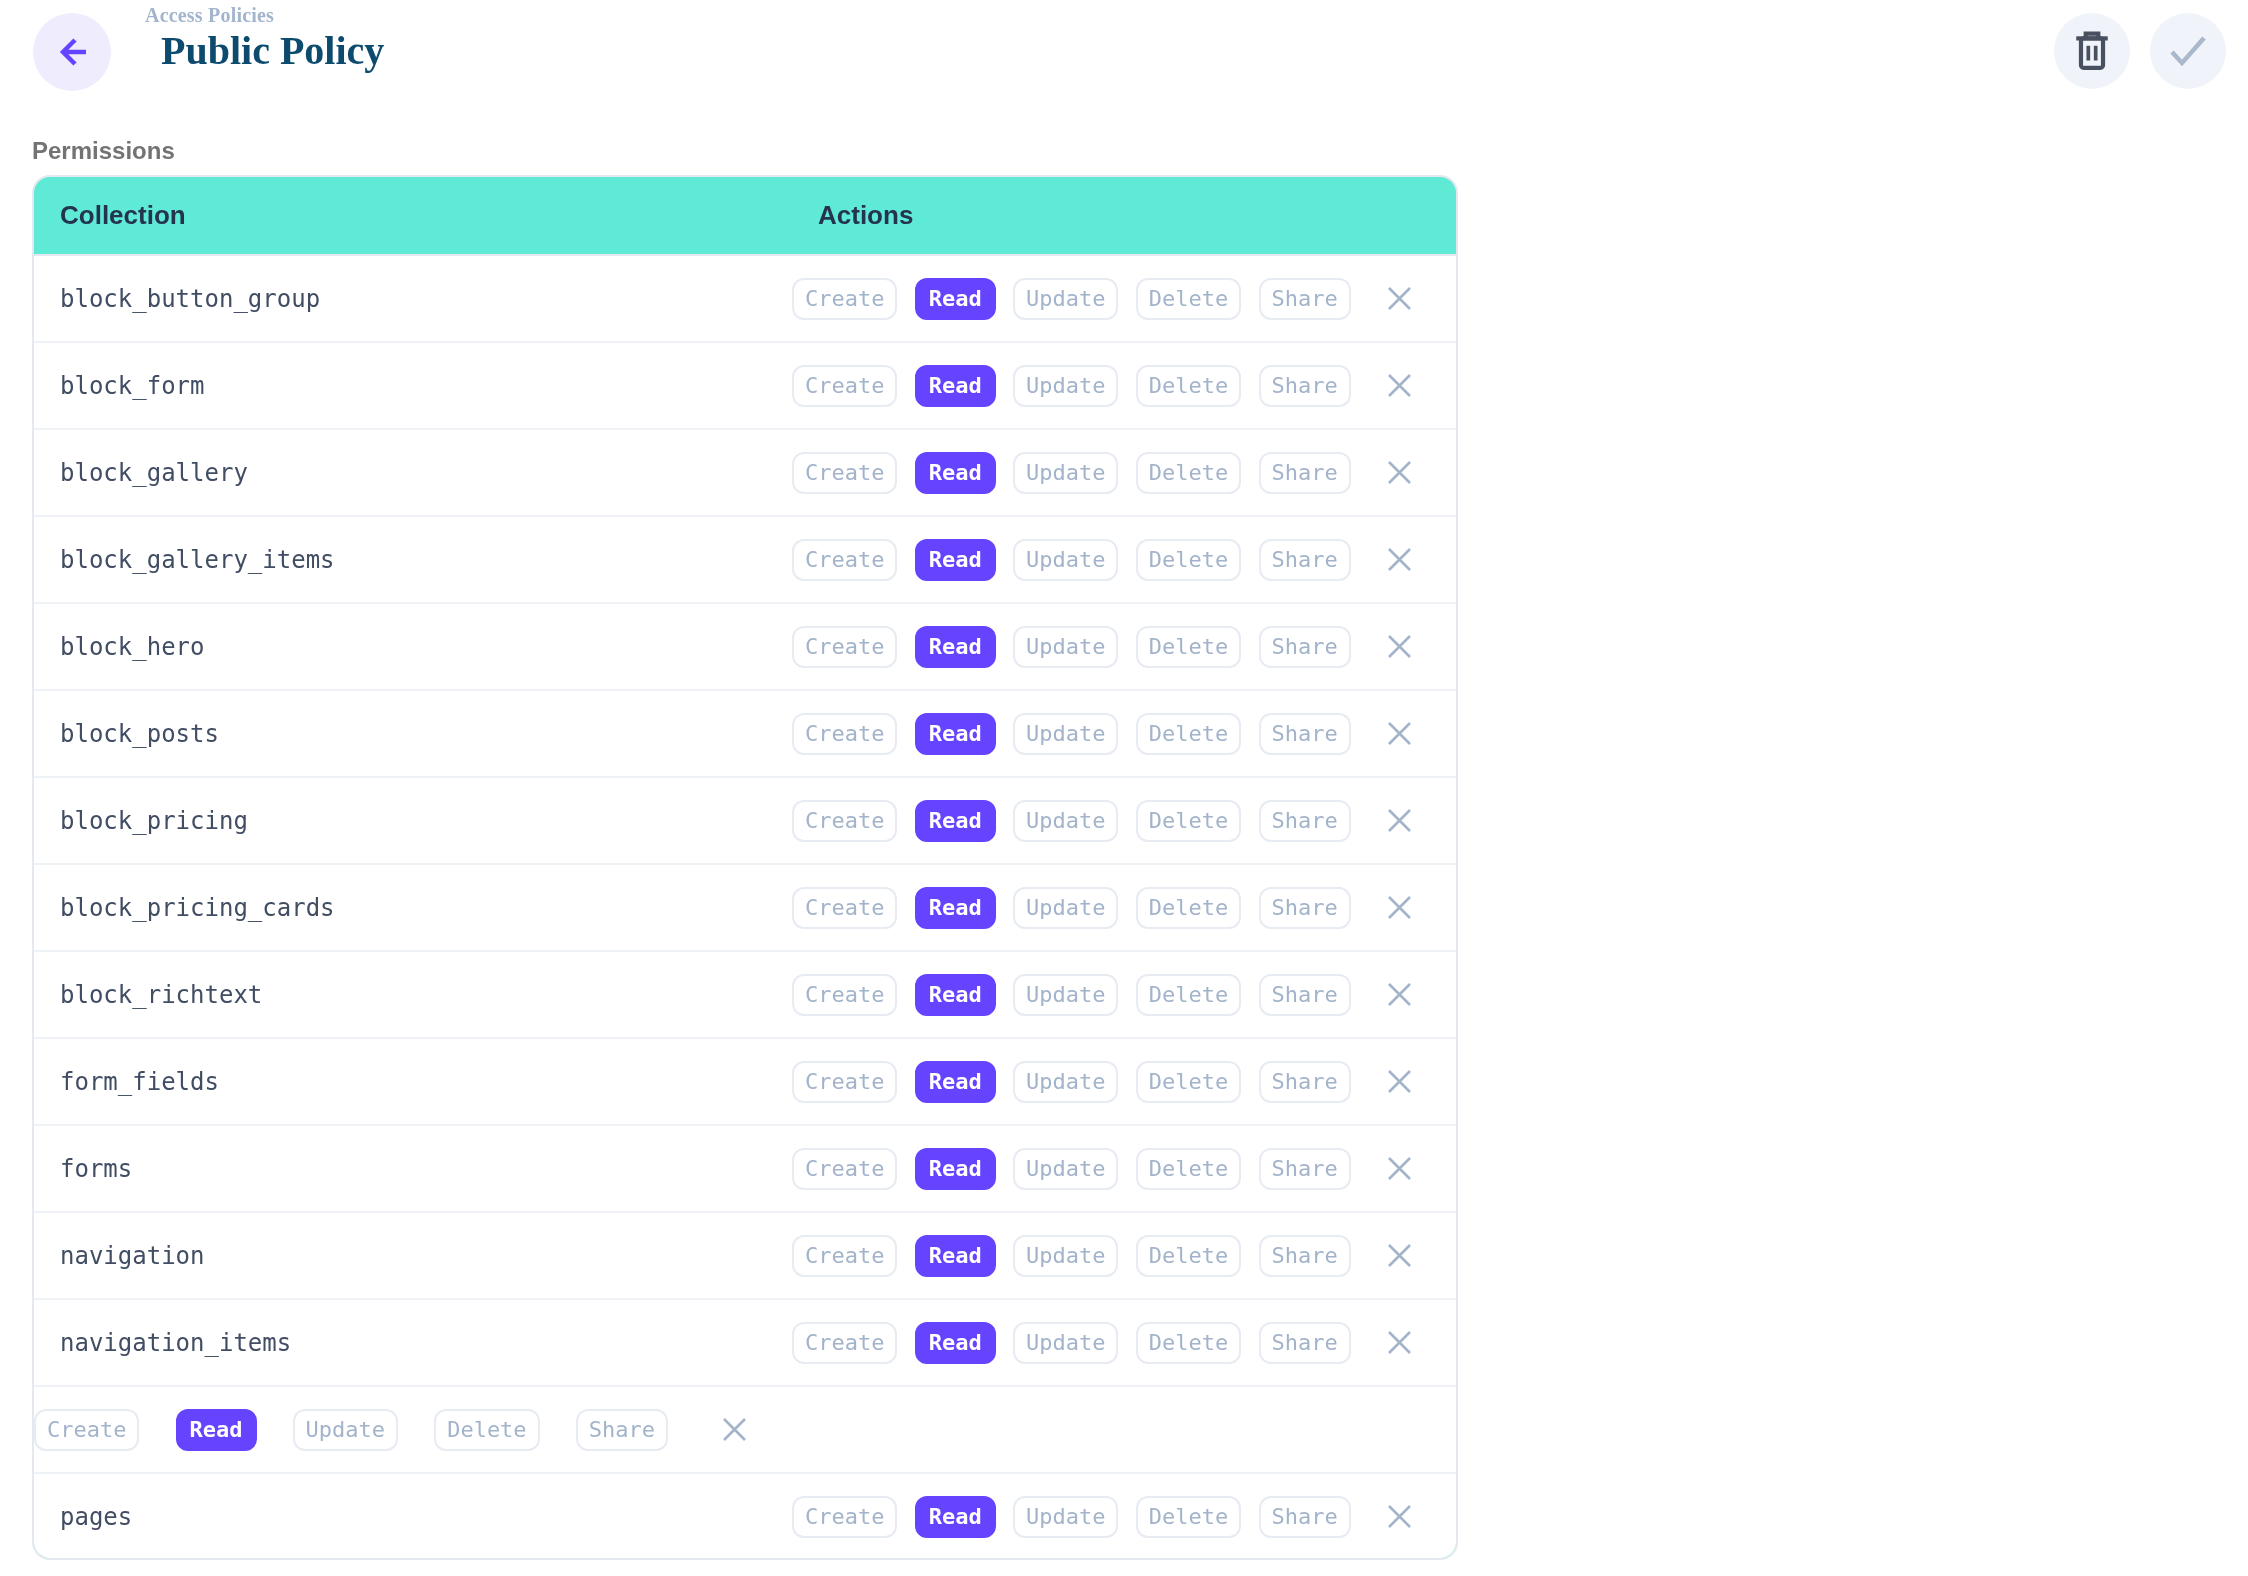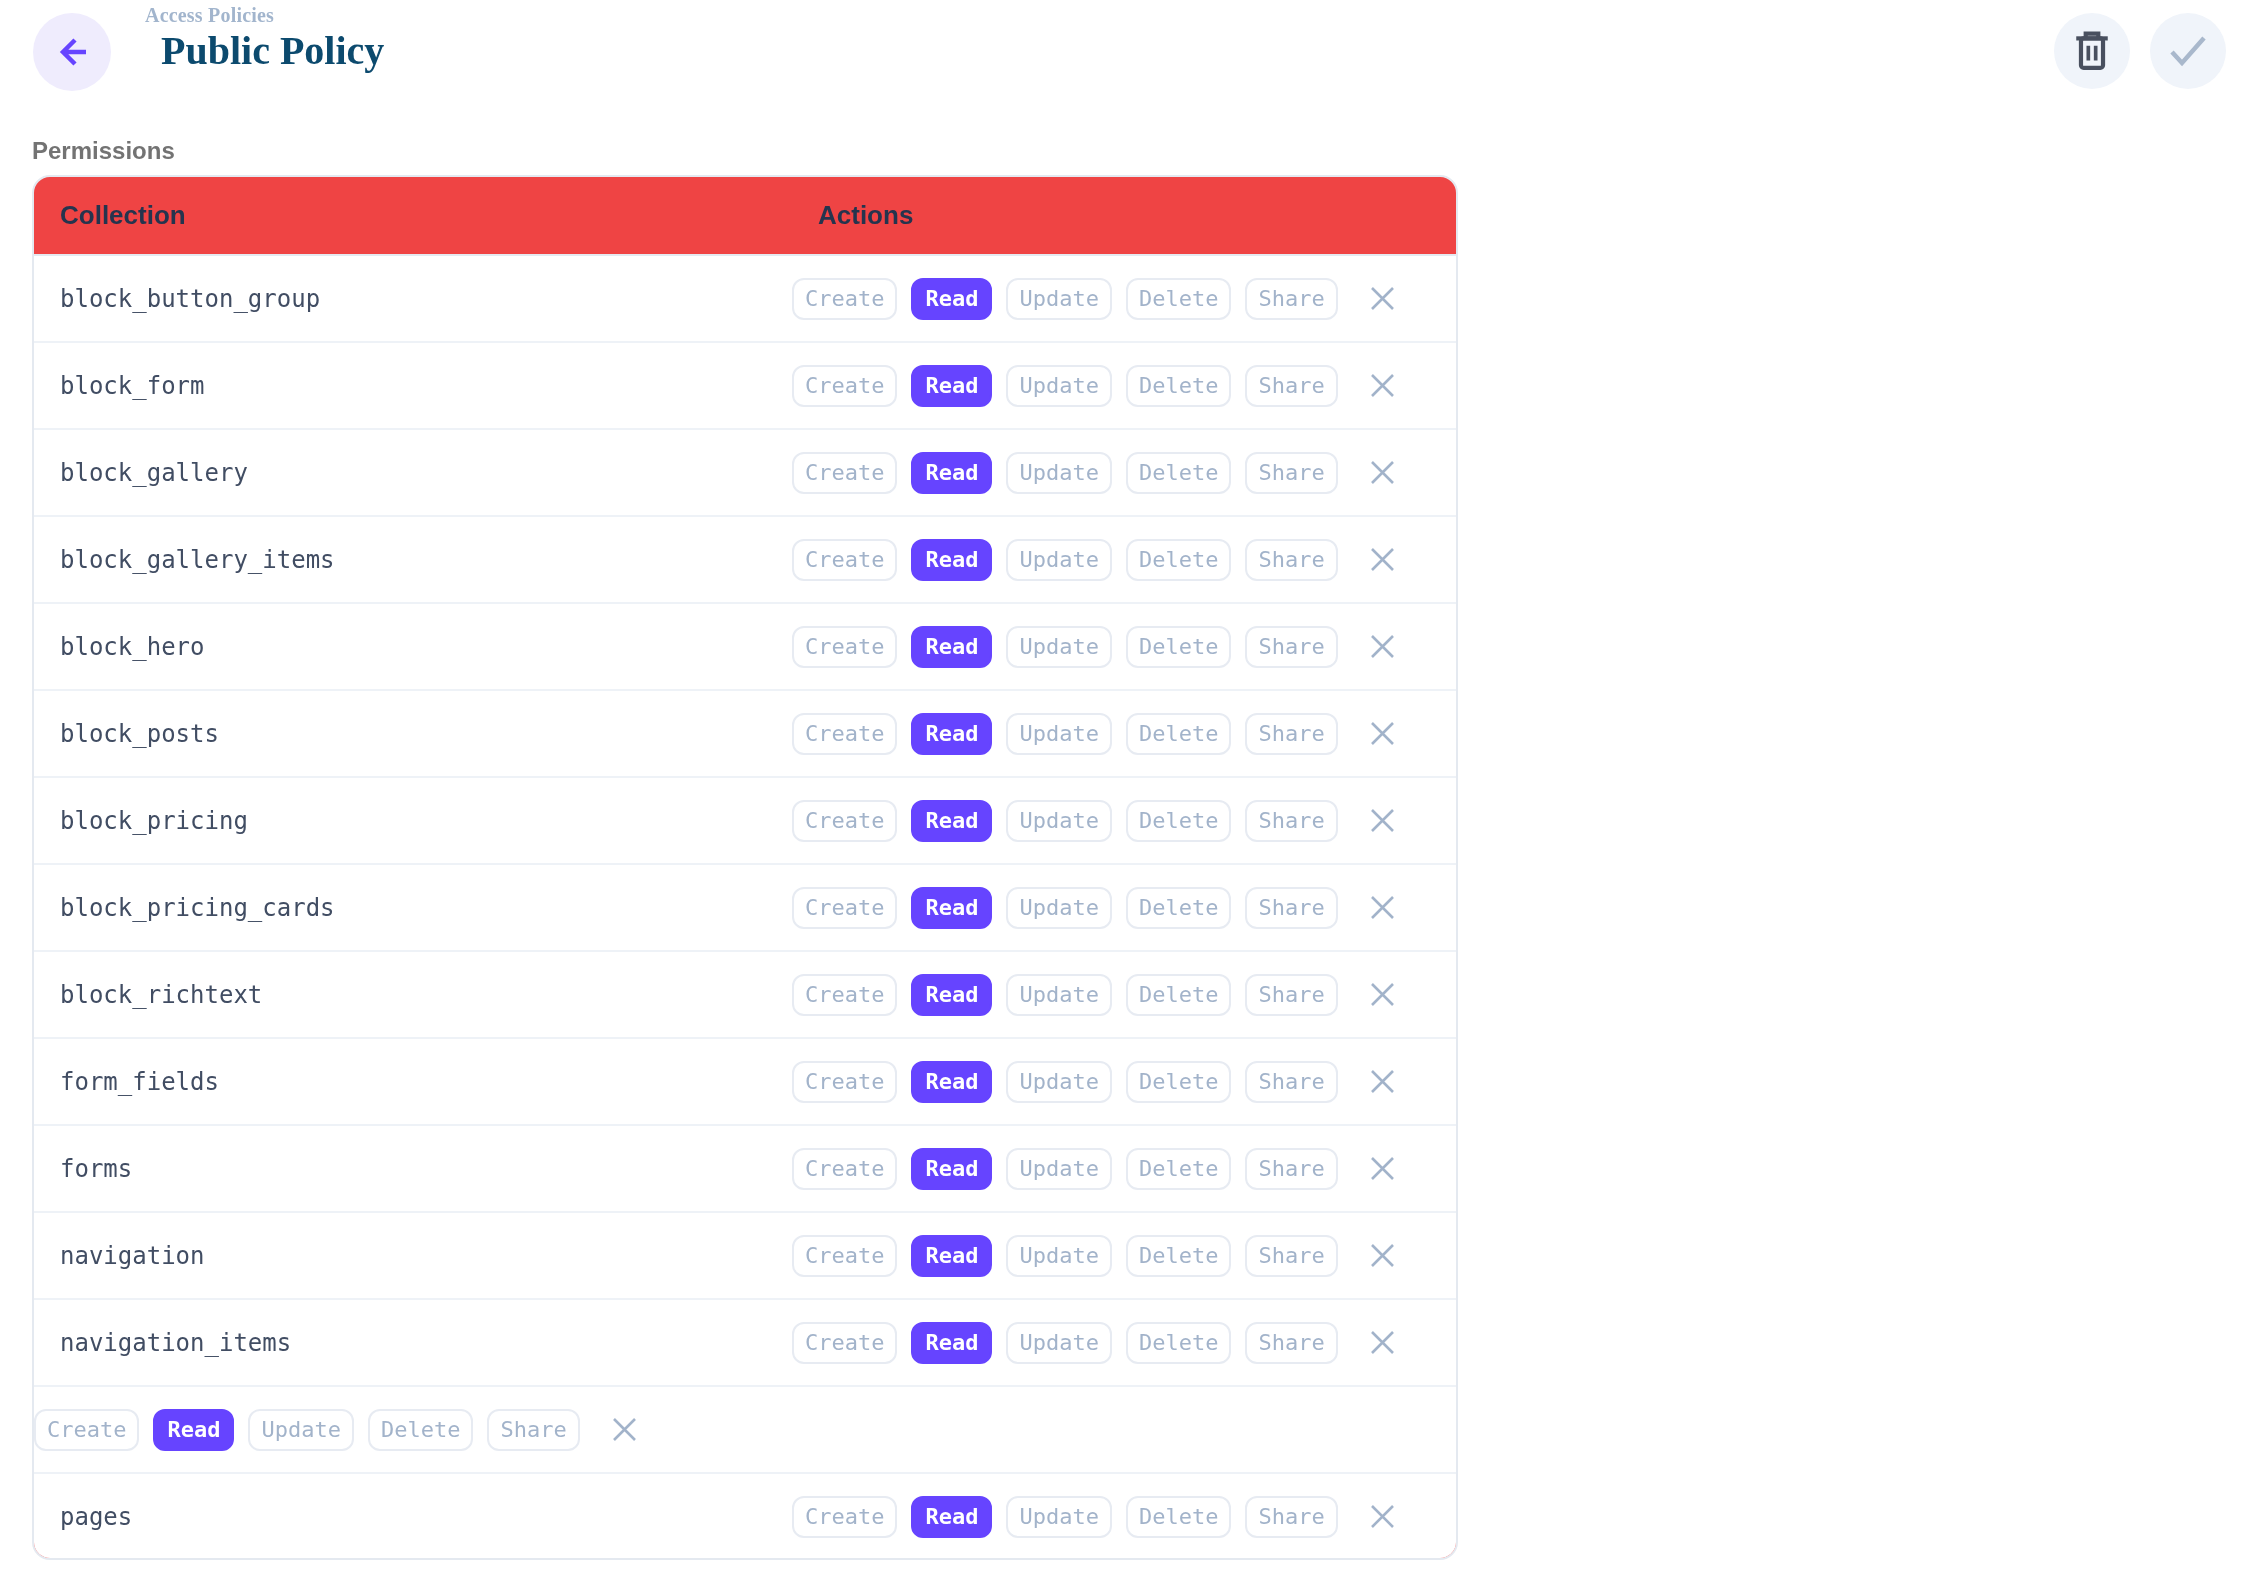--- a/index.html
+++ b/index.html
@@ -15,30 +15,30 @@
   .breadcrumb { font-size:20px; font-weight:700; color:#a2b5cd; letter-spacing:.2px; line-height:22px; }
   .page-title { font-size:40px; font-weight:700; color:#0c4a6e; line-height:46px; margin-top:2px;margin-left:16px; }
   .header-actions { position:absolute; right:22px; top:13px; display:flex; gap:20px; }
   .circle-btn { width:76px; height:76px; border-radius:50%; background:#f0f4fa;
                 display:flex; align-items:center; justify-content:center; cursor:pointer; border:none; }
 
   
   .section-heading { margin:32px 0 0 32px; font-size:24px; font-weight:700; color:#737373; line-height:30px; }
 
   
-  .perm-table { margin:9px 0 0 32px; width:1426px; height:1385px; background:#ef4444;
+  .perm-table { margin:9px 0 0 32px; width:1426px; height:1385px; background:#5eead4;
                 border:2px solid #e4e9f0; border-radius:18px; overflow:hidden; }
   .thead { height:79px; border-bottom:2px solid #e4e9f0; display:grid;
            grid-template-columns:758px 1fr; align-items:center; }
   .th { font-size:26px; font-weight:700; color:#25344e; padding-left:26px; }
   .row { height:87px; display:grid; grid-template-columns:758px 1fr; align-items:center;
          border-bottom:2px solid #eef2f7; background:#fff; }
   .collection-name { font-family:"DejaVu Sans Mono", monospace; font-size:24px;
                      color:#414d63; padding-left:26px; white-space:nowrap; }
-  .actions-cell { display:flex; align-items:center; gap:14px; padding-right:40px; }
+  .actions-cell { display:flex; align-items:center; gap:14px; padding-right:40px;justify-content:space-between; }
 
   .pill { font-family:"DejaVu Sans Mono", monospace; font-size:22px; height:42px;
           line-height:38px; border:2px solid #e7ebf2; border-radius:12px; background:#fff;
           color:#a2b3ca; padding:0 11px; cursor:pointer; white-space:nowrap; }
   .pill.active { background:#6644ff; border-color:#6644ff; color:#ffffff; font-weight:700;
                  padding:0 12px; line-height:38px; }
   .remove-btn { background:none; border:none; cursor:pointer; margin-left:14px;
                 display:flex; align-items:center; justify-content:center; width:34px; height:34px; }
 </style>
 </head>

